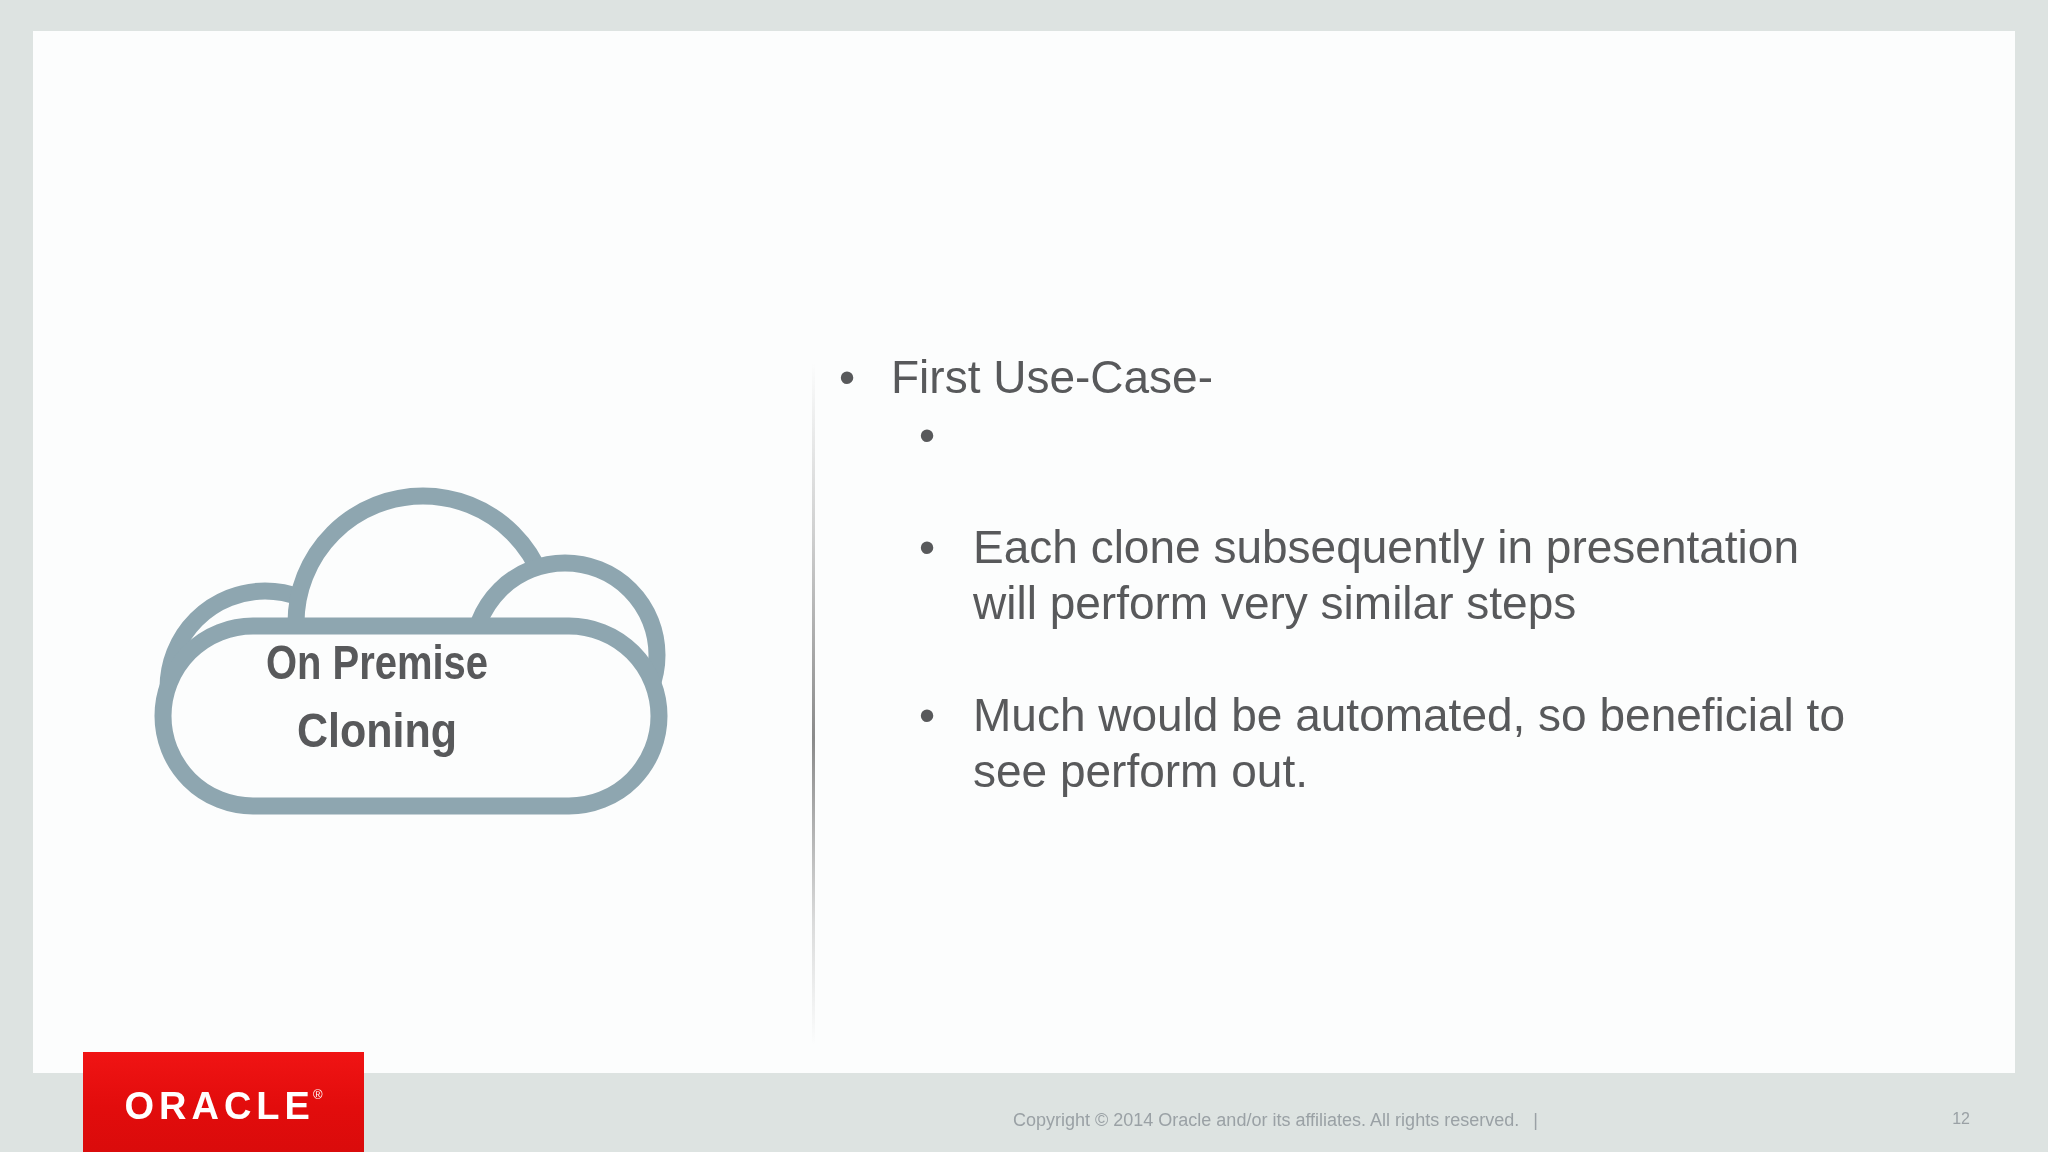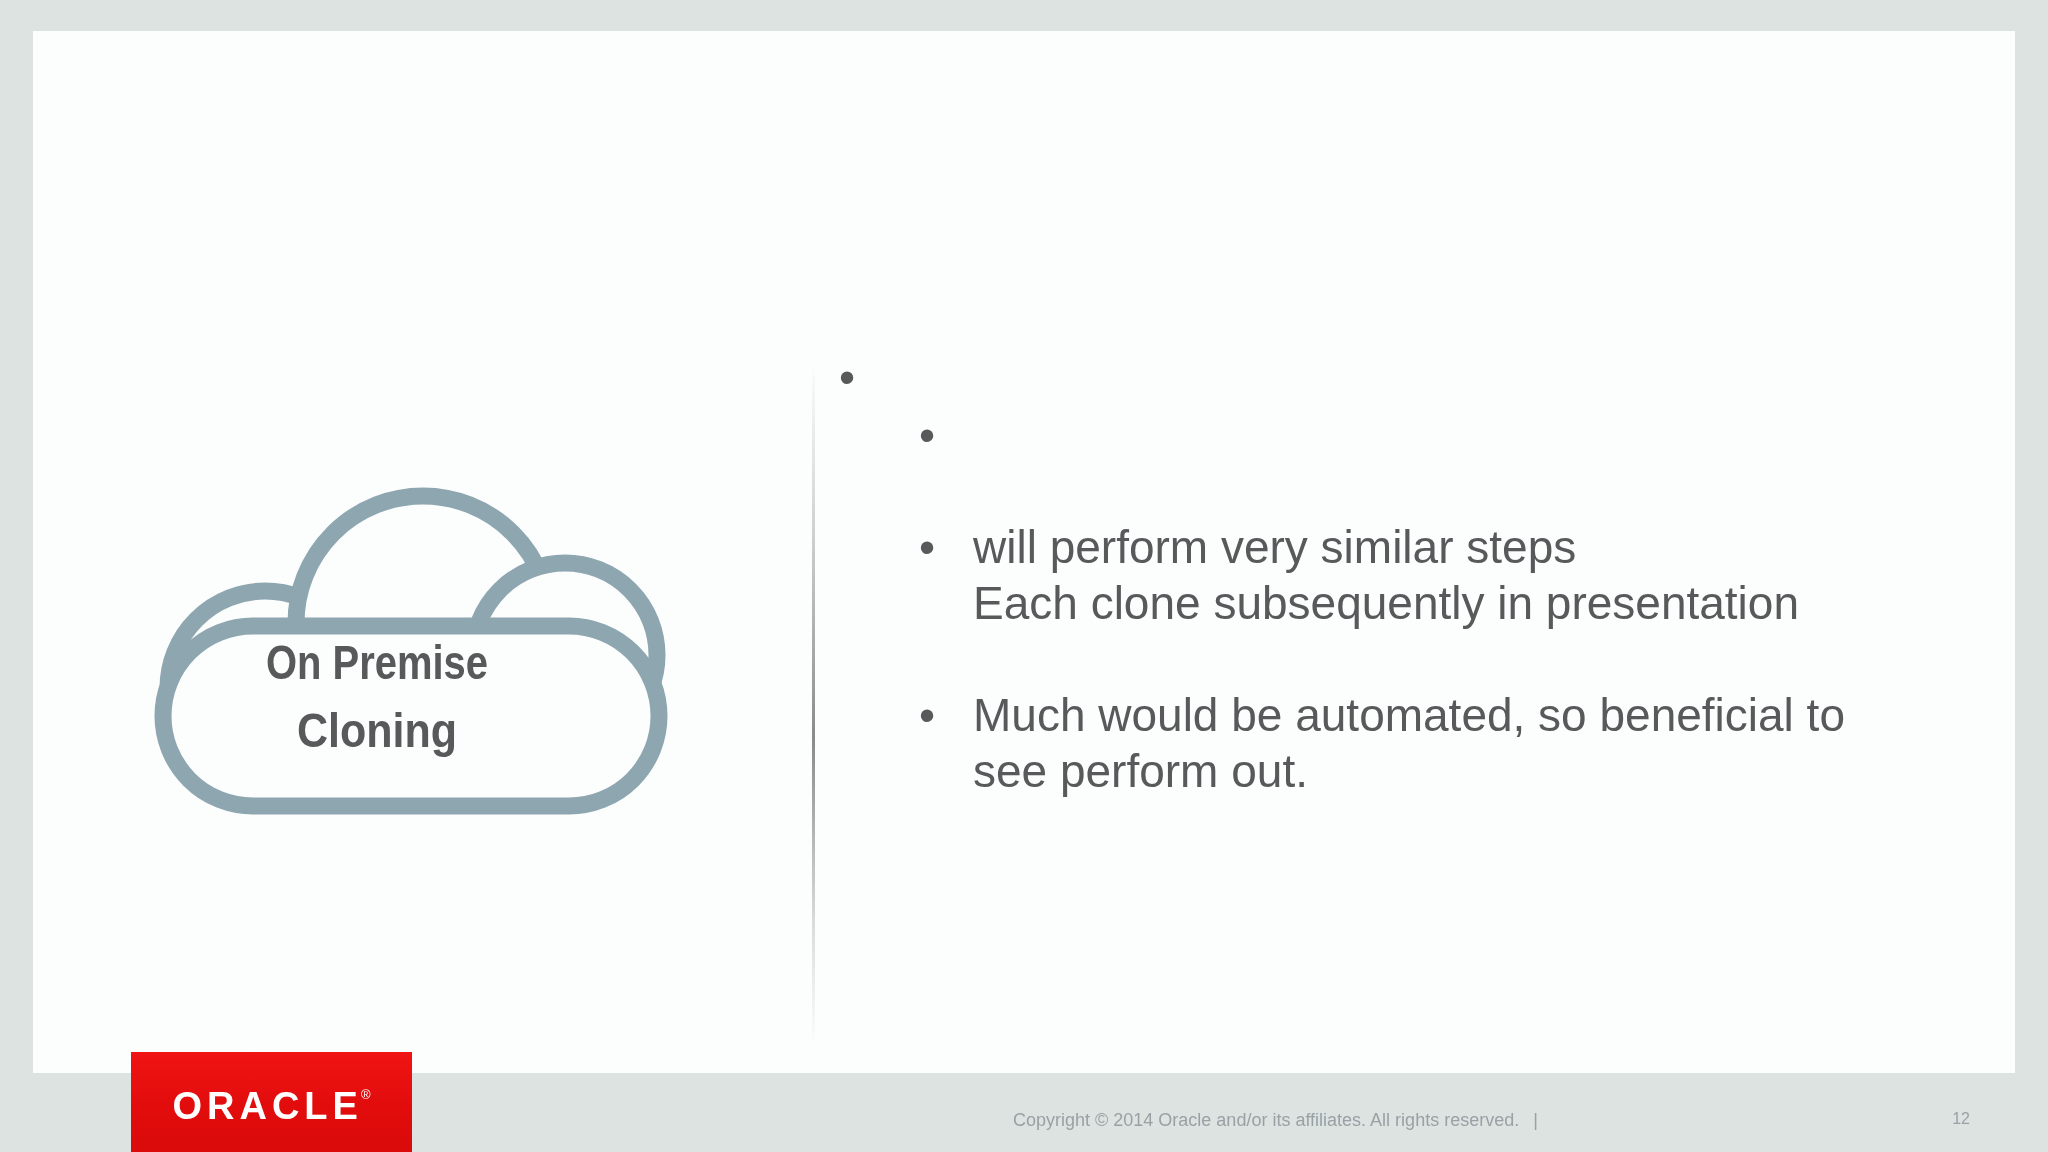--- a/index.html
+++ b/index.html
@@ -53,21 +53,20 @@
   .pagenum{
     position:absolute;right:86px;top:37px;
     font-size:16px;color:#9aa1a5;
   }
   
   .oracle{
     position:absolute;left:83px;top:1052px;width:281px;height:100px;
     background:linear-gradient(180deg,#f01414 0%,#e20c0c 55%,#da0b0b 100%);
     display:flex;align-items:center;justify-content:center;
     padding-top:0;
-    margin-left:48px;
   }
   .oracle-inner{display:flex;align-items:flex-start;margin-top:8px;}
   .oracle-text{
     color:#ffffff;font-weight:bold;font-size:38px;line-height:38px;
     letter-spacing:5px;
   }
   .reg{color:#ffffff;font-size:13px;line-height:13px;margin-top:1px;margin-left:-2px;}
 </style>
 </head>
 <body>
@@ -85,33 +84,34 @@
       </g>
       <text class="cloud-text" x="224" y="196" textLength="222" lengthAdjust="spacingAndGlyphs">On Premise</text>
       <text class="cloud-text" x="224" y="264" textLength="160" lengthAdjust="spacingAndGlyphs">Cloning</text>
     </svg>
 
     <div class="divider"></div>
 
     <div class="bullets">
       <div class="row">
         <span class="marker">•</span>
+        <span class="btext">First Use-Case-</span>
       </div>
 
       <div class="sub">
 
         <div class="row">
           <span class="marker">•</span>
         </div>
 
         <div class="row">
           <span class="marker">•</span>
           <span class="btext">
+            <span>Each clone subsequently in presentation</span>
             <span>will perform very similar steps</span>
-            <span>Each clone subsequently in presentation</span>
           </span>
         </div>
 
         <div class="row">
           <span class="marker">•</span>
           <span class="btext">
             <span>Much would be automated, so beneficial to</span>
             <span>see perform out.</span>
           </span>
         </div>

